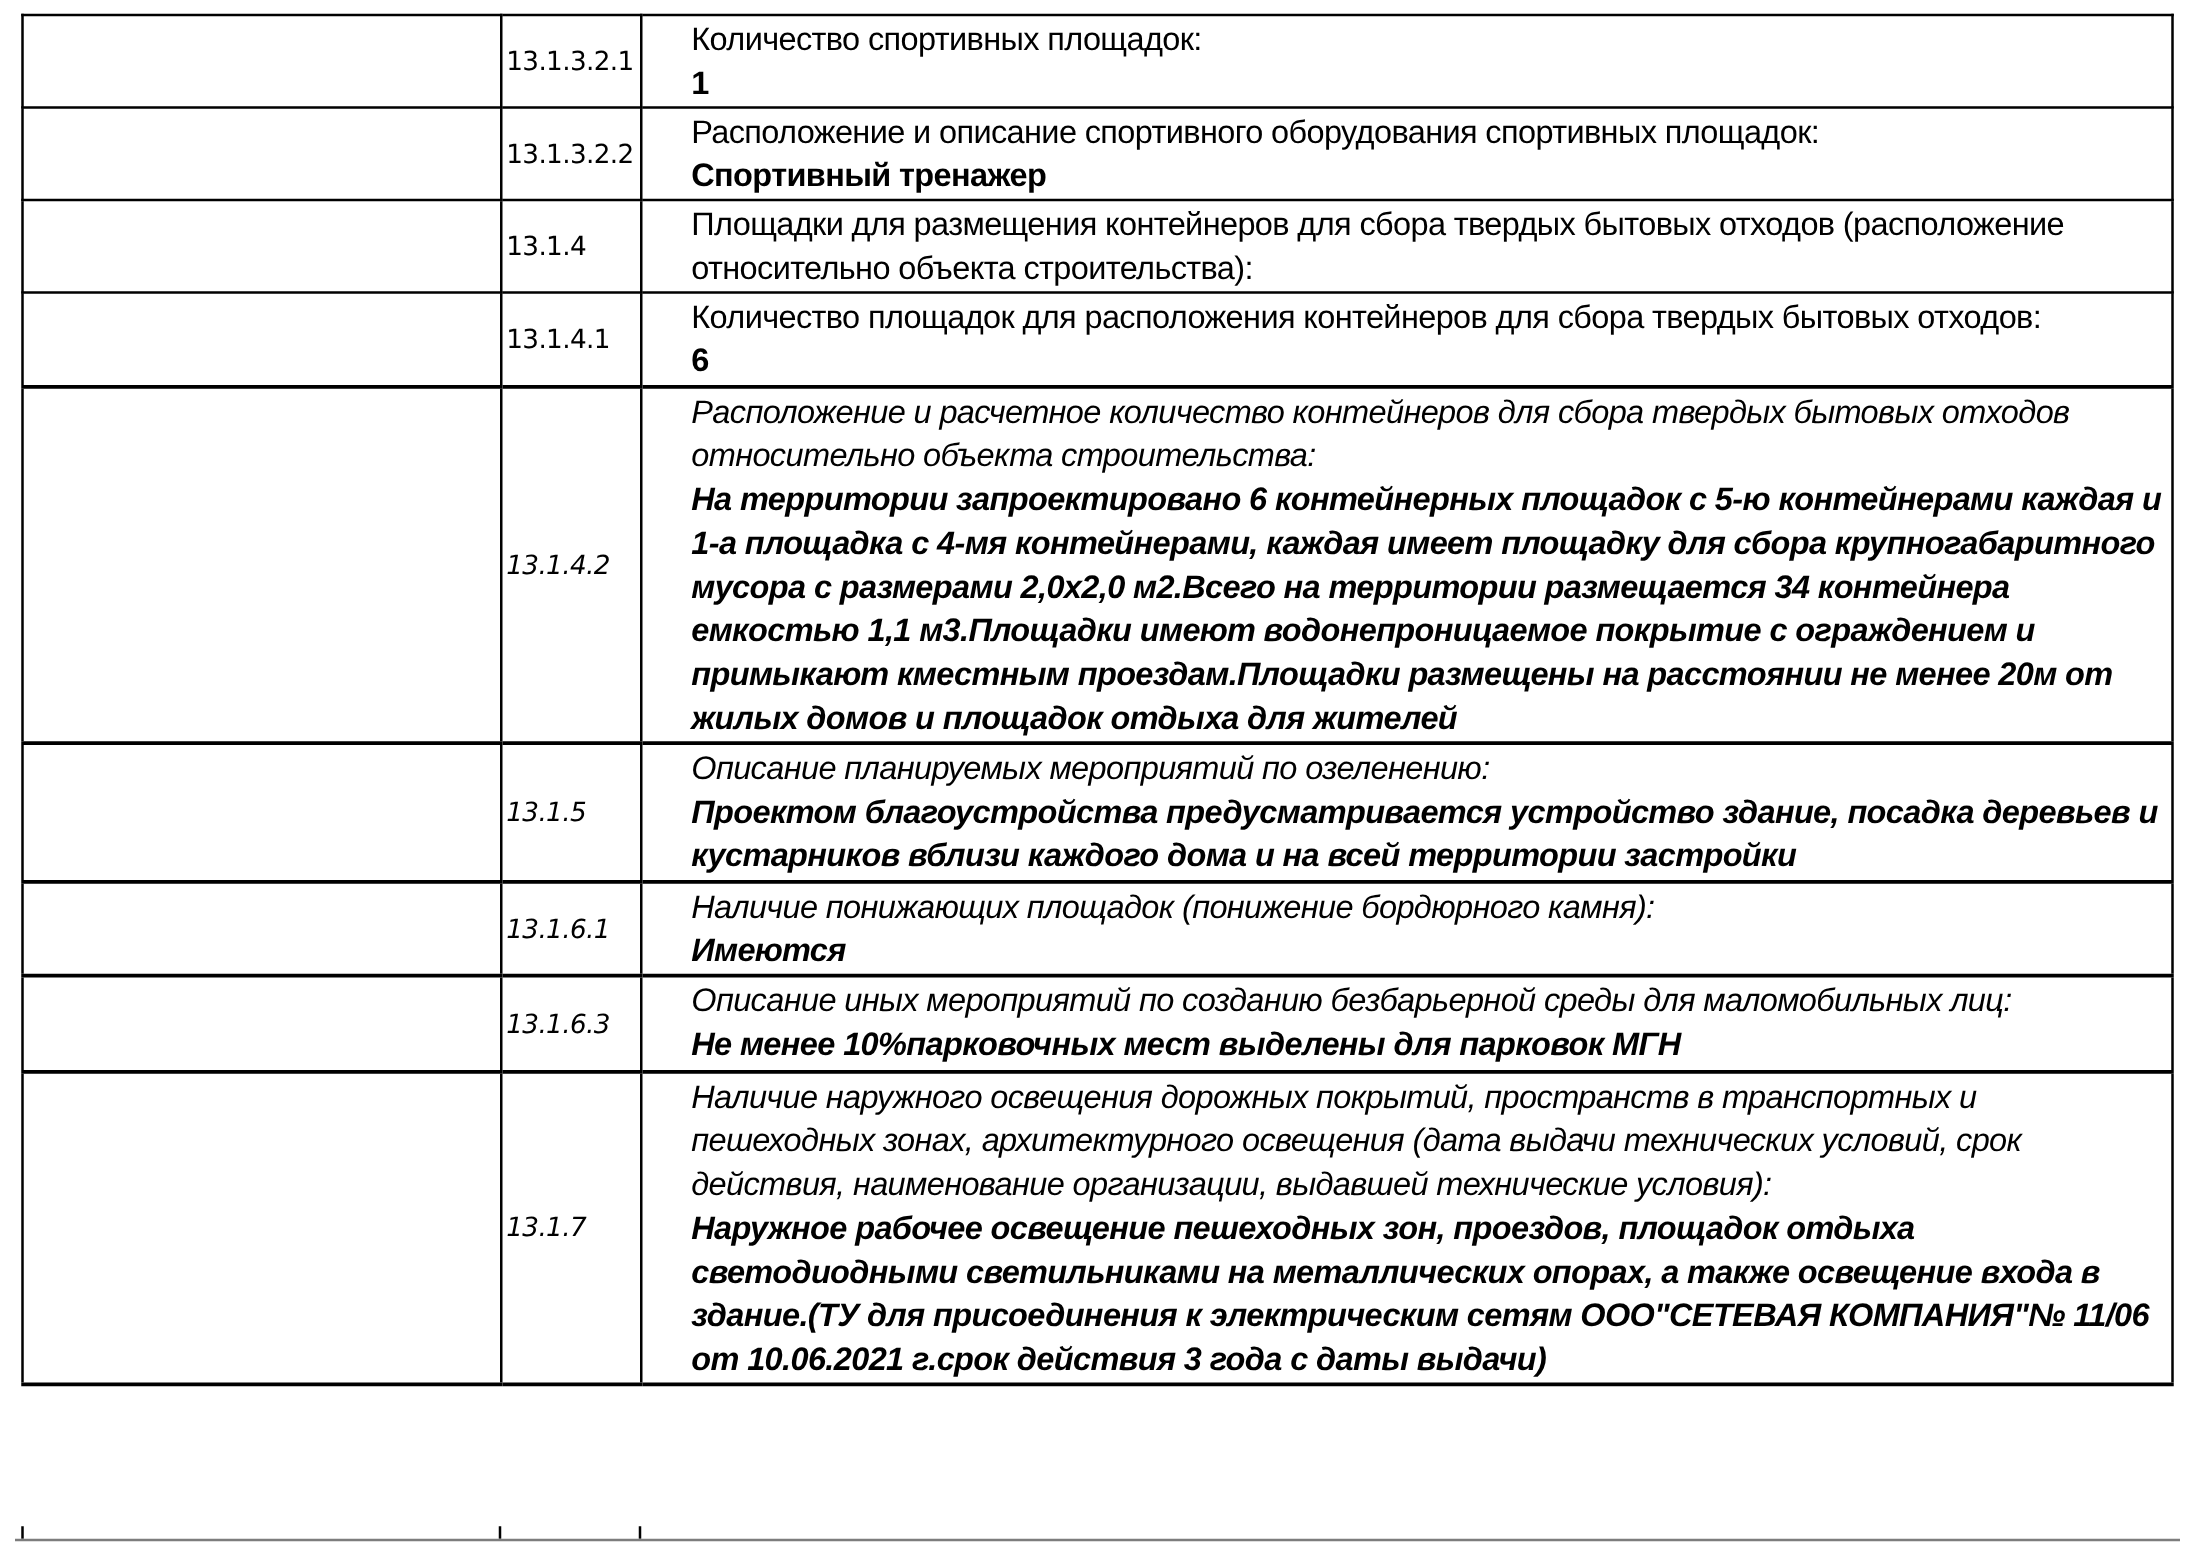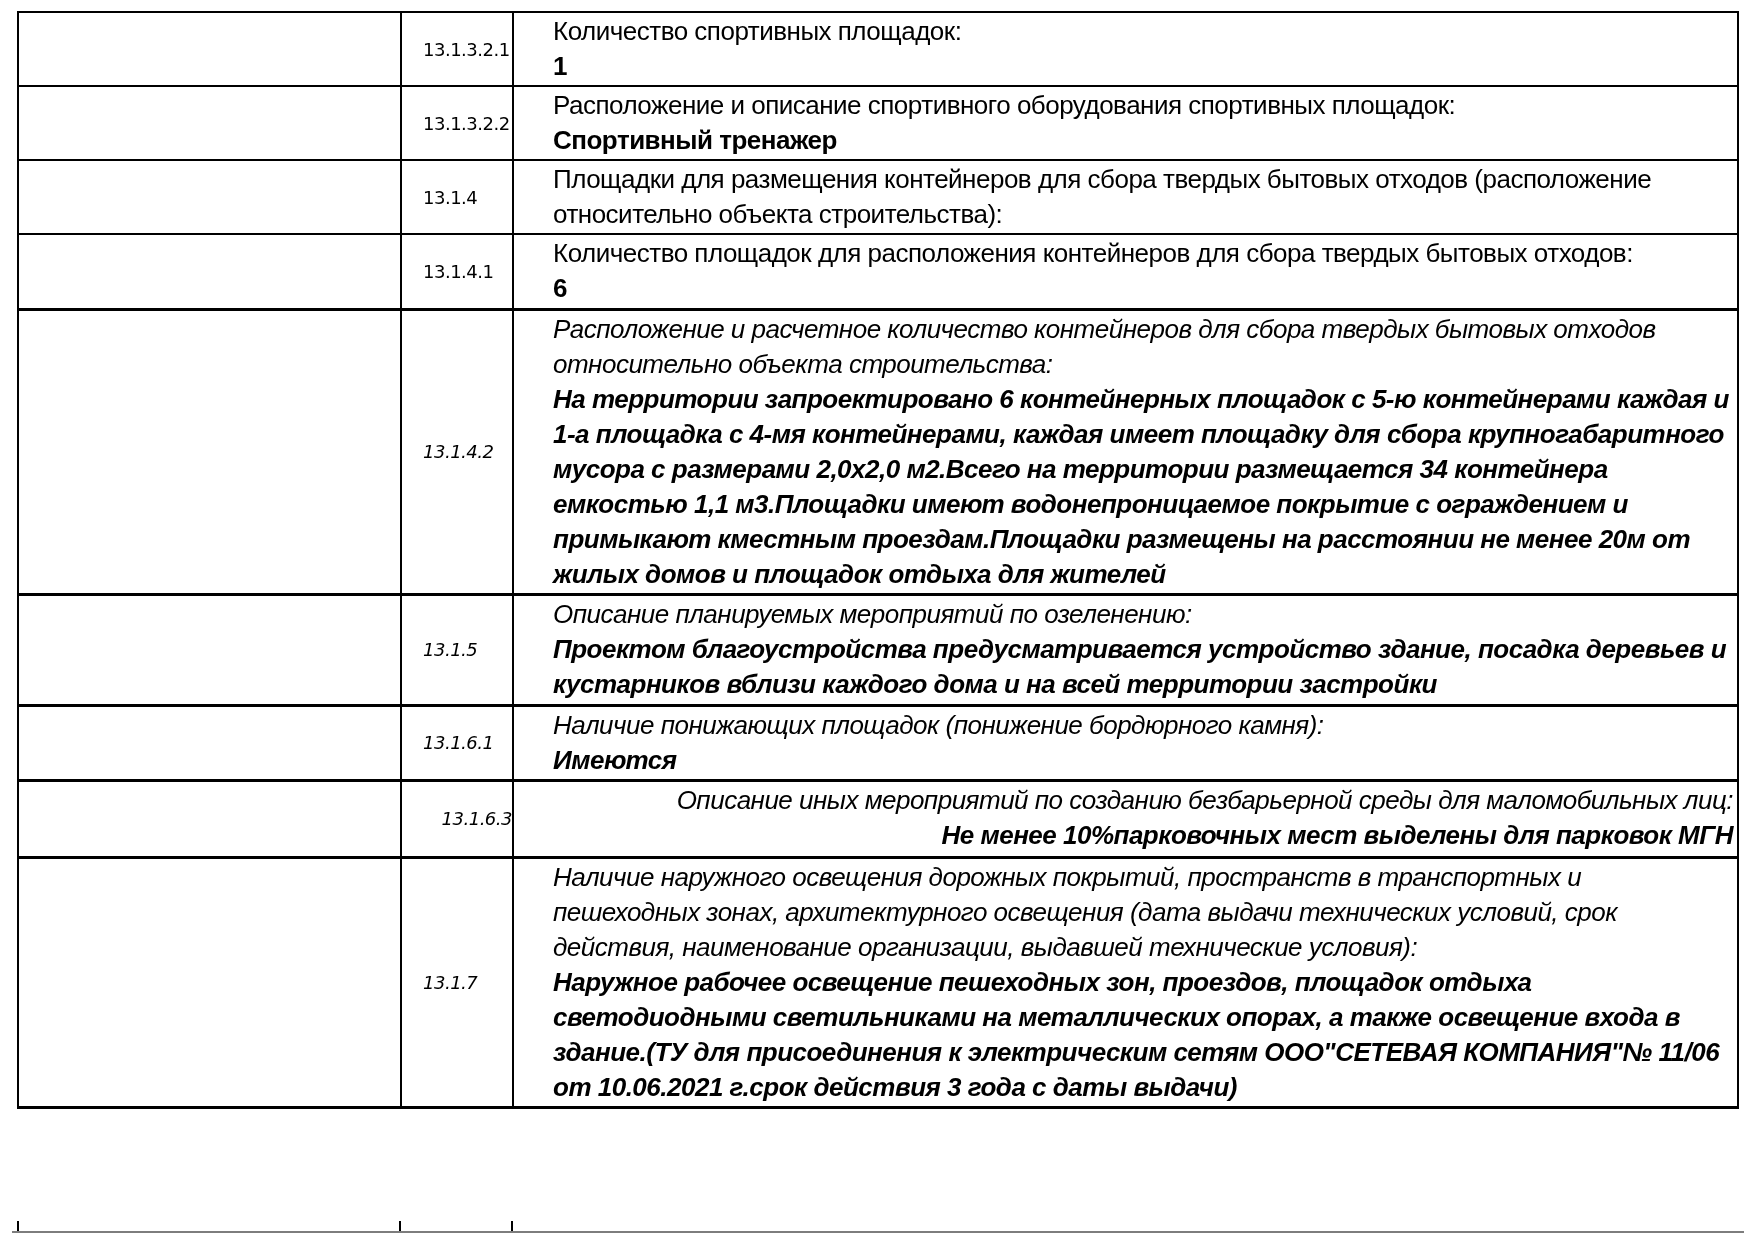--- a/index.html
+++ b/index.html
@@ -22,23 +22,23 @@
     border: 2px solid #000000;
     overflow: hidden;
   }
   .doc-table tr.heavy td { border-top-width: 3px; font-style: italic; }
   .doc-table tr:last-child td { border-bottom-width: 3px; }
   .c-blank { width: 383px; }
   .c-code {
     width: 112px;
     vertical-align: middle;
     font-family: "DejaVu Sans", sans-serif;
-    font-size: 18px;
+    font-size: 21px;
     letter-spacing: -0.5px;
-    padding-left: 21px;
+    padding-left: 3px;
     white-space: nowrap;
     margin-top: 34px;
   }
   .c-text {
     width: 1225px;
     vertical-align: top;
     padding: 1px 4px 1px 3px;
   }
   .lbl, .val {
     font-size: 26px;
@@ -117,21 +117,21 @@
         </td>
       </tr>
       <tr class="heavy" style="height: 72px;">
         <td class="c-blank"></td>
         <td class="c-code">13.1.6.1</td>
         <td class="c-text">
           <div class="lbl">Наличие понижающих площадок (понижение бордюрного камня):</div>
           <div class="val">Имеются</div>
         </td>
       </tr>
-      <tr class="heavy" style="height: 77px; text-align: right;">
+      <tr class="heavy" style="height: 77px;">
         <td class="c-blank"></td>
         <td class="c-code">13.1.6.3</td>
         <td class="c-text">
           <div class="lbl">Описание иных мероприятий по созданию безбарьерной среды для маломобильных лиц:</div>
           <div class="val">Не менее 10%парковочных мест выделены для парковок МГН</div>
         </td>
       </tr>
       <tr class="heavy" style="height: 249px;">
         <td class="c-blank"></td>
         <td class="c-code">13.1.7</td>

